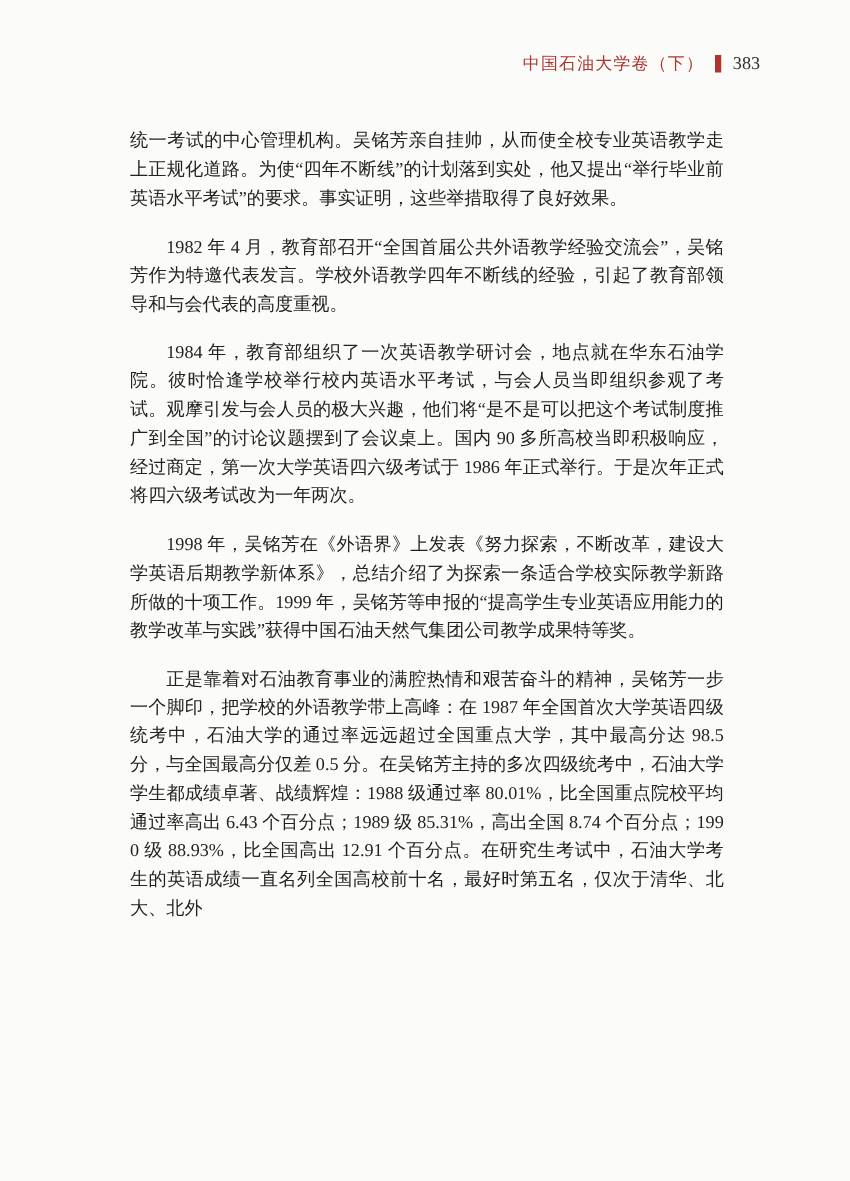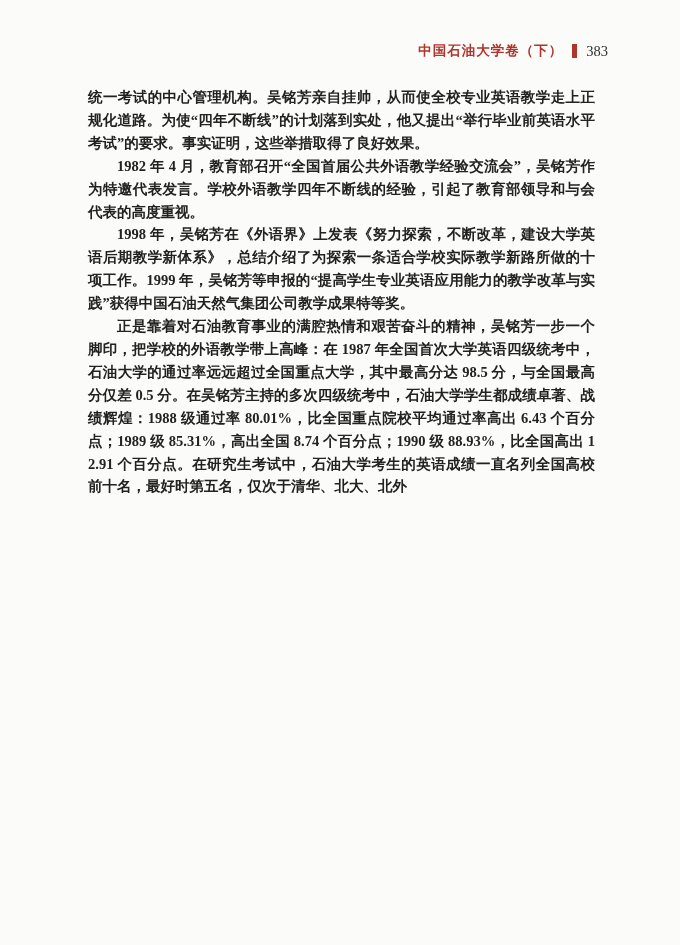--- a/index.html
+++ b/index.html
@@ -22,49 +22,48 @@
     top: 42px;
     right: 72px;
     display: flex;
     align-items: center;
     gap: 9px;
     font-size: 13.5px;
     letter-spacing: 1px;
   }
   .header-title {
     color: var(--accent, #b0342c);
-    font-weight: 700;
+    font-weight: 400;
   }
   .header-bar {
     display: inline-block;
     width: 5px;
     height: 14px;
     background: var(--accent, #b0342c);
   }
   .page-number {
     color: #2f2f2f;
     font-size: 14.5px;
     letter-spacing: 0;
     text-align: right;
   }
   .content {
     position: absolute;
     top: 86px;
     left: 88px;
     width: 507px;
   }
   .content p {
-    margin: 0;
+    margin: 16px;
     font-size: 14.5px;
     line-height: 22.9px;
     color: #222220;
     text-align: justify;
     text-justify: inter-ideograph;
     word-break: break-all;
-    font-weight: bold;
   }
   .content p.indent {
     text-indent: 2em;
   }
 </style>
 </head>
 <body>
 
 <div class="page">
 
@@ -74,20 +73,21 @@
     <span class="page-number">383</span>
   </div>
 
   <div class="content">
 
       <p>统一考试的中心管理机构。吴铭芳亲自挂帅，从而使全校专业英语教学走上正规化道路。为使“四年不断线”的计划落到实处，他又提出“举行毕业前英语水平考试”的要求。事实证明，这些举措取得了良好效果。</p>
 
 
       <p class="indent">1982 年 4 月，教育部召开“全国首届公共外语教学经验交流会”，吴铭芳作为特邀代表发言。学校外语教学四年不断线的经验，引起了教育部领导和与会代表的高度重视。</p>
 
+      <p class="indent">1984 年，教育部组织了一次英语教学研讨会，地点就在华东石油学院。彼时恰逢学校举行校内英语水平考试，与会人员当即组织参观了考试。观摩引发与会人员的极大兴趣，他们将“是不是可以把这个考试制度推广到全国”的讨论议题摆到了会议桌上。国内 90 多所高校当即积极响应，经过商定，第一次大学英语四六级考试于 1986 年正式举行。于是次年正式将四六级考试改为一年两次。</p>
 
 
 
       <p class="indent">1998 年，吴铭芳在《外语界》上发表《努力探索，不断改革，建设大学英语后期教学新体系》，总结介绍了为探索一条适合学校实际教学新路所做的十项工作。1999 年，吴铭芳等申报的“提高学生专业英语应用能力的教学改革与实践”获得中国石油天然气集团公司教学成果特等奖。</p>
 
       <p class="indent">正是靠着对石油教育事业的满腔热情和艰苦奋斗的精神，吴铭芳一步一个脚印，把学校的外语教学带上高峰：在 1987 年全国首次大学英语四级统考中，石油大学的通过率远远超过全国重点大学，其中最高分达 98.5 分，与全国最高分仅差 0.5 分。在吴铭芳主持的多次四级统考中，石油大学学生都成绩卓著、战绩辉煌：1988 级通过率 80.01%，比全国重点院校平均通过率高出 6.43 个百分点；1989 级 85.31%，高出全国 8.74 个百分点；1990 级 88.93%，比全国高出 12.91 个百分点。在研究生考试中，石油大学考生的英语成绩一直名列全国高校前十名，最好时第五名，仅次于清华、北大、北外</p>
     </div>
 
 </div>
 

